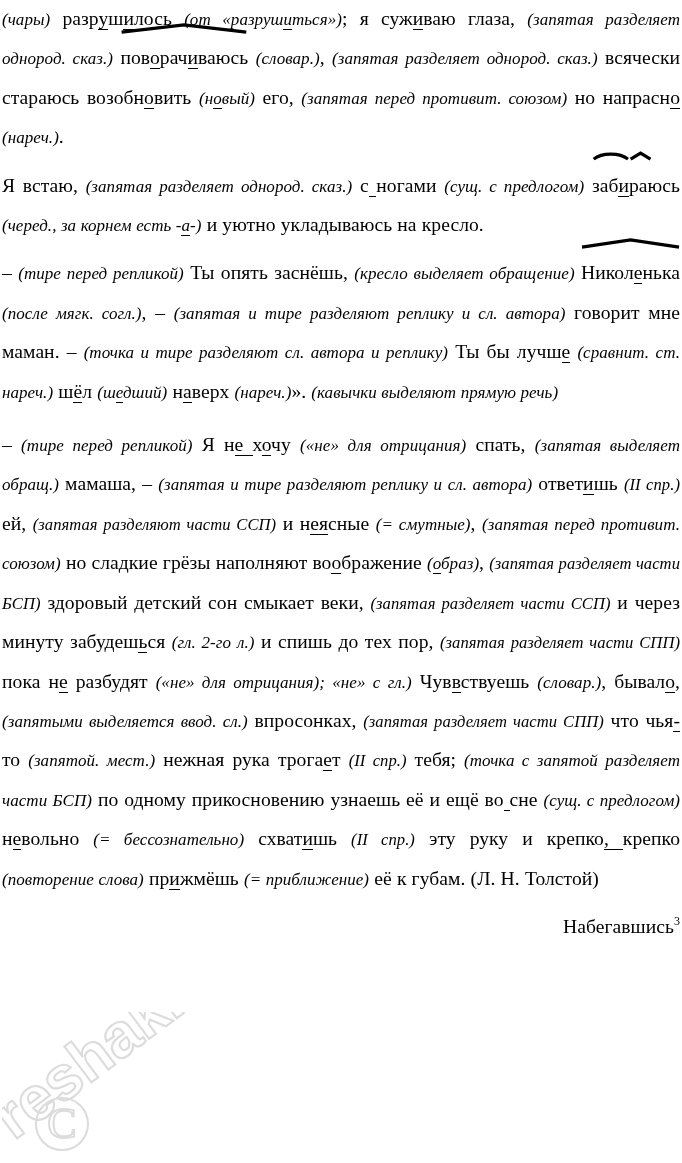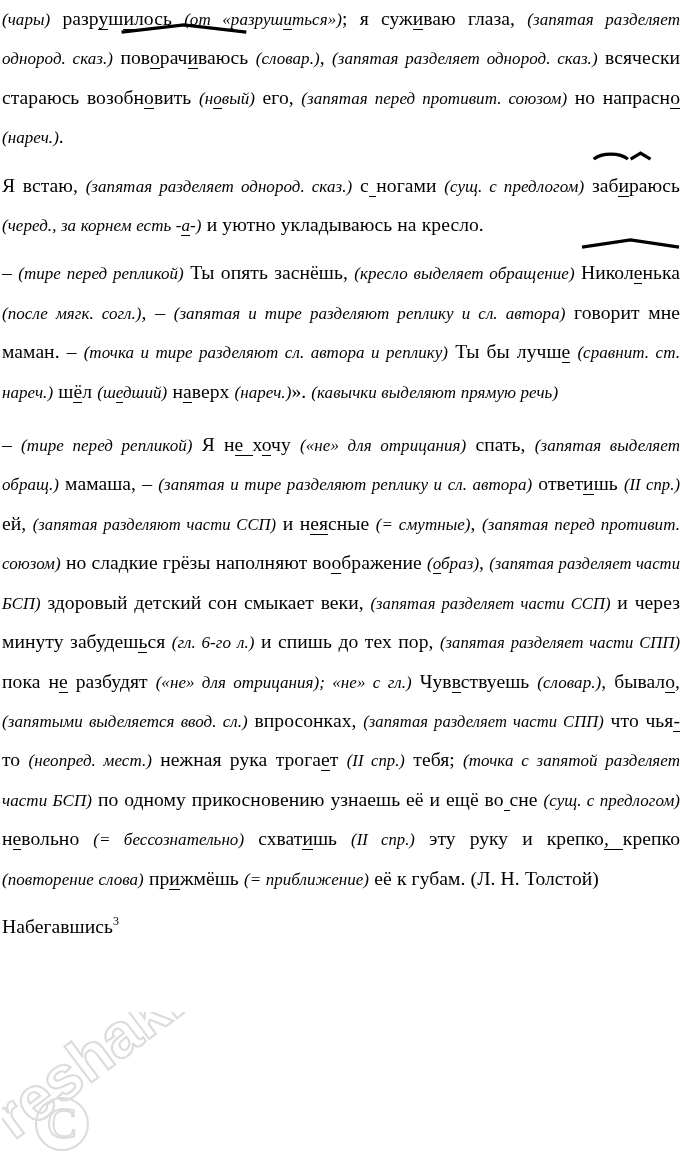--- a/index.html
+++ b/index.html
@@ -40,21 +40,21 @@
   
   p.para {
     margin: 0 0 0 0;
     text-align: justify;
     text-justify: inter-word;
     font-size: 19.6px;
     line-height: 38.4px;
     letter-spacing: 0.05px;
     word-spacing: 0.2px;
   }
-  p.para.noj { text-align: left; }
+  p.para.noj { text-align: right; }
 
   
   i.cm {
     font-style: italic;
     font-size: 17px;
   }
   i.cm.sm { font-size: 16.6px; }
 
   
   u.o {
@@ -188,30 +188,30 @@
     ей, <i class="cm sm">(запятая разделяют части ССП)</i>
     и н<u class="o">ея</u>сные
     <i class="cm">(= смутные)</i>,
     <i class="cm">(запятая перед противит. союзом)</i>
     но сладкие грёзы наполняют во<u class="o">о</u>бражение
     <i class="cm">(<u class="o">о</u>браз)</i>,
     <i class="cm sm">(запятая разделяет части БСП)</i>
     здоровый детский сон смыкает веки,
     <i class="cm sm">(запятая разделяет части ССП)</i>
     и через минуту забудеш<u class="o">ь</u>ся
-    <i class="cm">(гл. 6-го л.)</i>
+    <i class="cm">(гл. 2-го л.)</i>
     и спишь до тех пор, <i class="cm sm">(запятая разделяет части СПП)</i>
     пока н<u class="o">е</u> разбудят
     <i class="cm">(«не» для отрицания); «не» с гл.)</i>
     Чув<u class="o">в</u>ствуешь
     <i class="cm">(словар.)</i>, бывал<u class="o">о</u>,
     <i class="cm">(запятыми выделяется ввод. сл.)</i>
     впросонках, <i class="cm sm">(запятая разделяет части СПП)</i>
     что чья<u class="link">-</u>то
-    <i class="cm">(неопред. мест.)</i>
+    <i class="cm">(запятой. мест.)</i>
     нежная рука трога<u class="o">е</u>т
     <i class="cm sm">(II спр.)</i>
     тебя; <i class="cm">(точка с запятой разделяет части БСП)</i>
     по одному прикосновению узнаешь её и ещё во<u class="link">&nbsp;</u>сне
     <i class="cm">(сущ. с предлогом)</i>
     н<u class="o">е</u>вольно
     <i class="cm">(= бессознательно)</i>
     схват<u class="o">и</u>шь
     <i class="cm sm">(II спр.)</i>
     эту руку и крепко<u class="link">,&nbsp;</u>крепко

